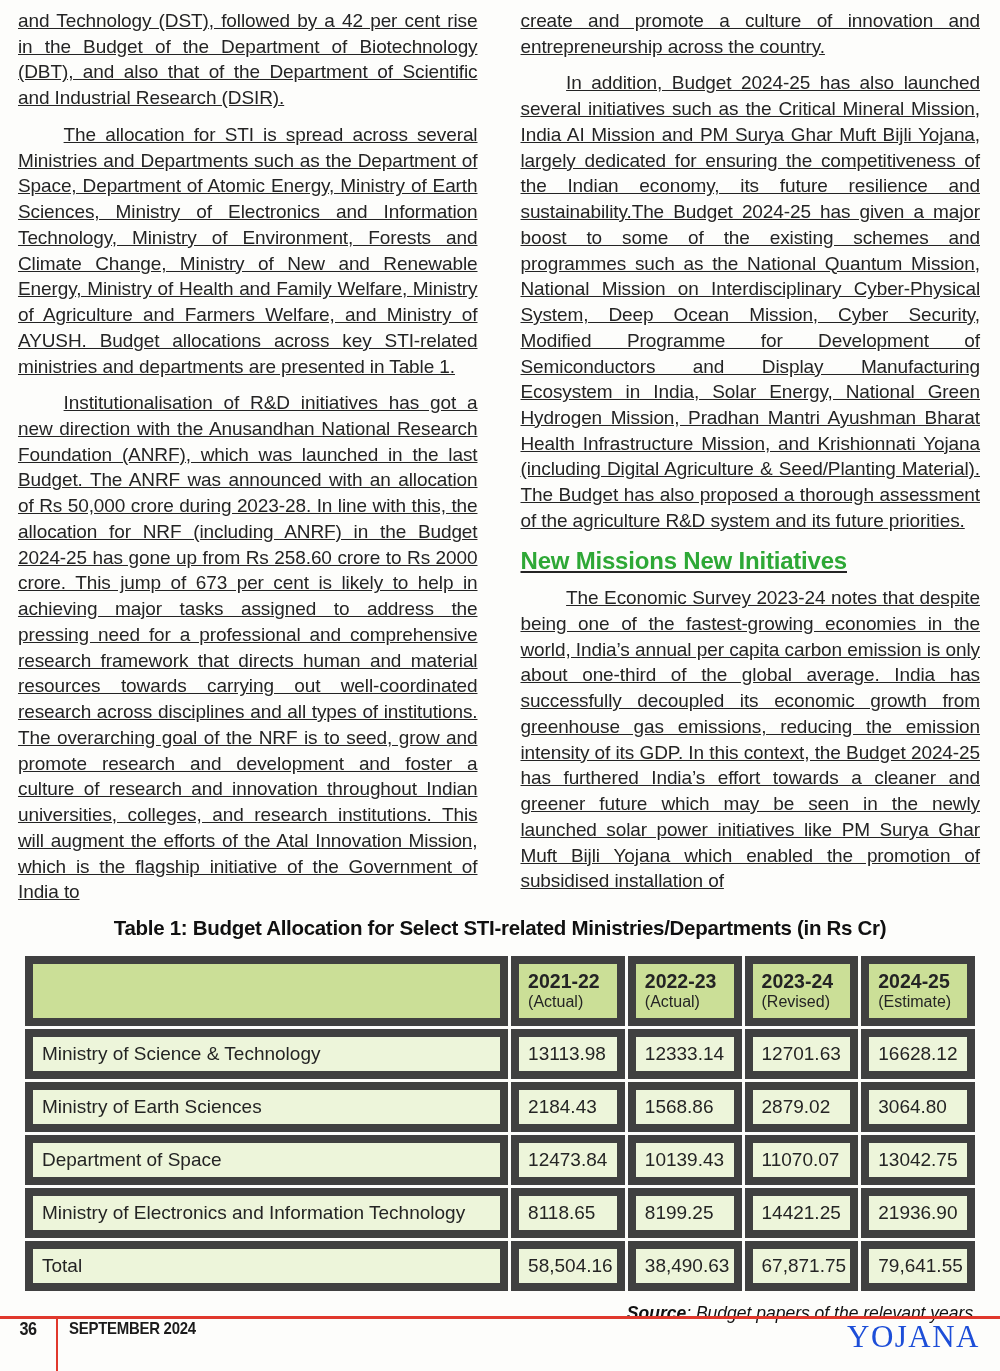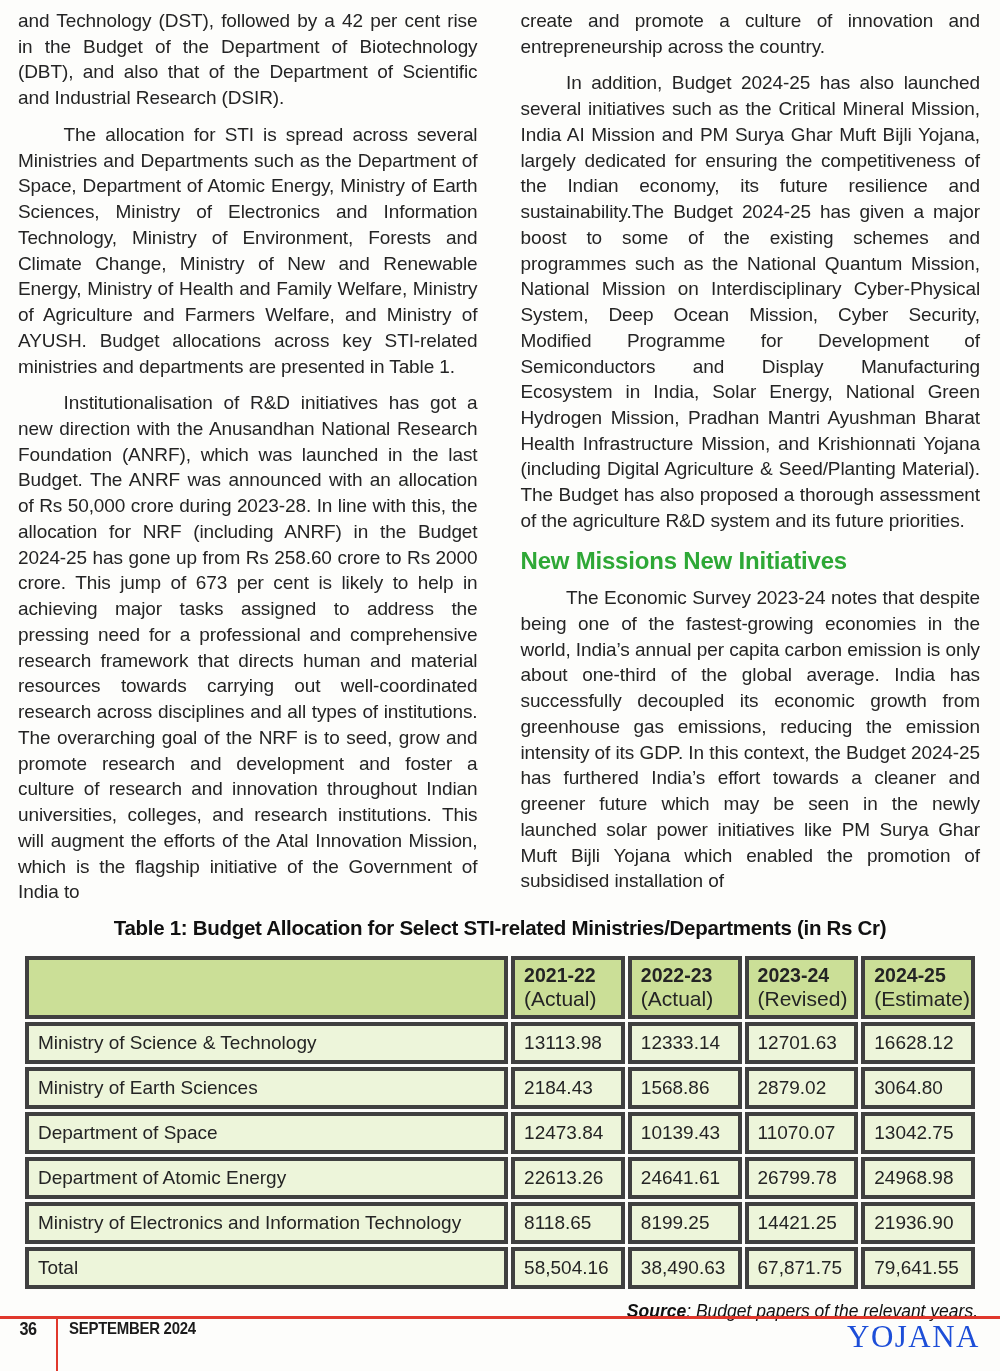--- a/index.html
+++ b/index.html
@@ -11,20 +11,21 @@
     font-family:"Liberation Sans",sans-serif;
     color:#242424;
     overflow:hidden;
   }
   
   .columns{
     display:flex;
     gap:43px;
     padding:8px 20px 0 18px;
     box-sizing:border-box;
+    text-decoration:underline;
   }
   .col{
     width:470px;
     text-align:justify;
     font-size:19px;
     line-height:1.355;
     letter-spacing:-0.1px;
   }
   .para{margin:0 0 11px 0;text-indent:2.4em;}
   .para.cont{text-indent:0;}
@@ -47,34 +48,34 @@
   }
   table.budget{
     border-collapse:separate;
     border-spacing:3px;
     margin:0 auto;
     width:956px;
     table-layout:fixed;
     background:#fdfdfb;
   }
   table.budget th, table.budget td{
-    border:4px solid #404040;
+    border:8px solid #404040;
     padding:4px 9px;
     font-size:19px;
     text-align:left;
     vertical-align:middle;
     overflow:hidden;
     white-space:nowrap;
   }
   table.budget th{
     background:#cbdf97;
     height:46px;
   }
   table.budget th .year{display:block;font-weight:bold;font-size:19.5px;}
-  table.budget th .note{display:block;font-weight:normal;font-size:21px;}
+  table.budget th .note{display:block;font-weight:normal;font-size:16px;}
   table.budget td{
     background:#edf5da;
     height:26px;
   }
   col.c-label{width:51.5%;}
   col.c-num{width:12.125%;}
   .source{
     width:956px;
     margin:9px auto 0 auto;
     text-align:right;
@@ -198,27 +199,20 @@
             <td>3064.80</td>
           </tr>
           <tr>
             <td>Department of Space</td>
             <td>12473.84</td>
             <td>10139.43</td>
             <td>11070.07</td>
             <td>13042.75</td>
           </tr>
           <tr>
-            <td>Department of Atomic Energy</td>
-            <td>22613.26</td>
-            <td>24641.61</td>
-            <td>26799.78</td>
-            <td>24968.98</td>
-          </tr>
-          <tr>
             <td>Ministry of Electronics and Information Technology</td>
             <td>8118.65</td>
             <td>8199.25</td>
             <td>14421.25</td>
             <td>21936.90</td>
           </tr>
           <tr>
             <td>Total</td>
             <td>58,504.16</td>
             <td>38,490.63</td>

